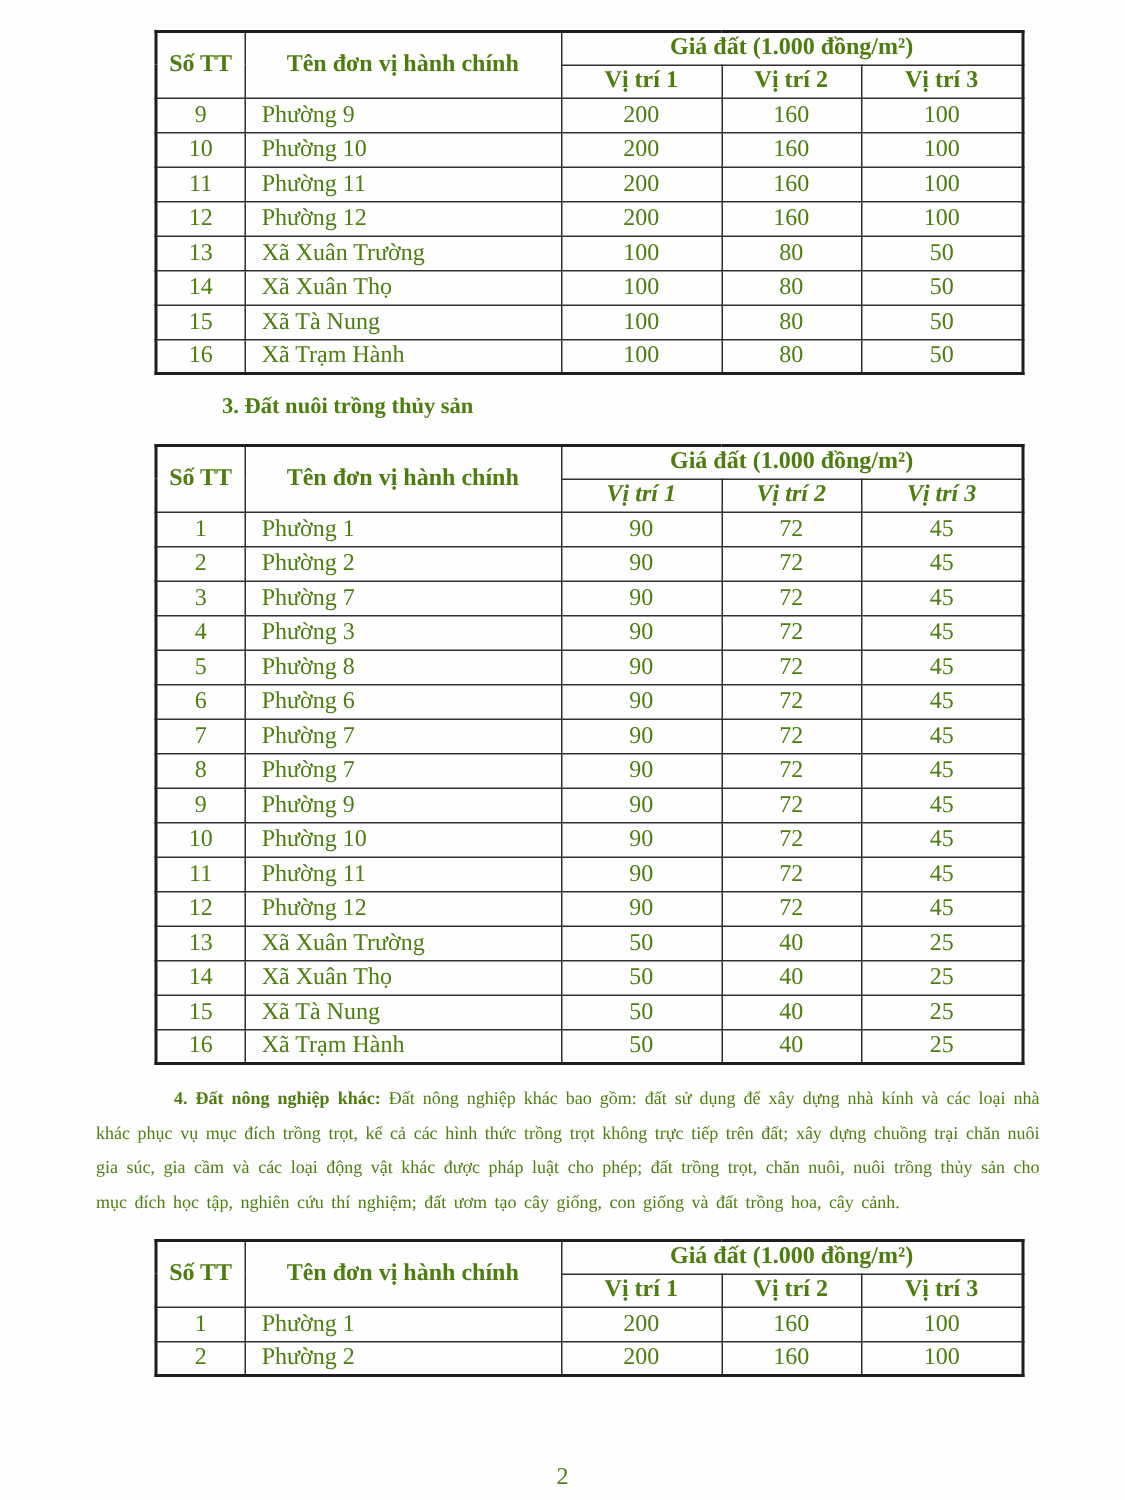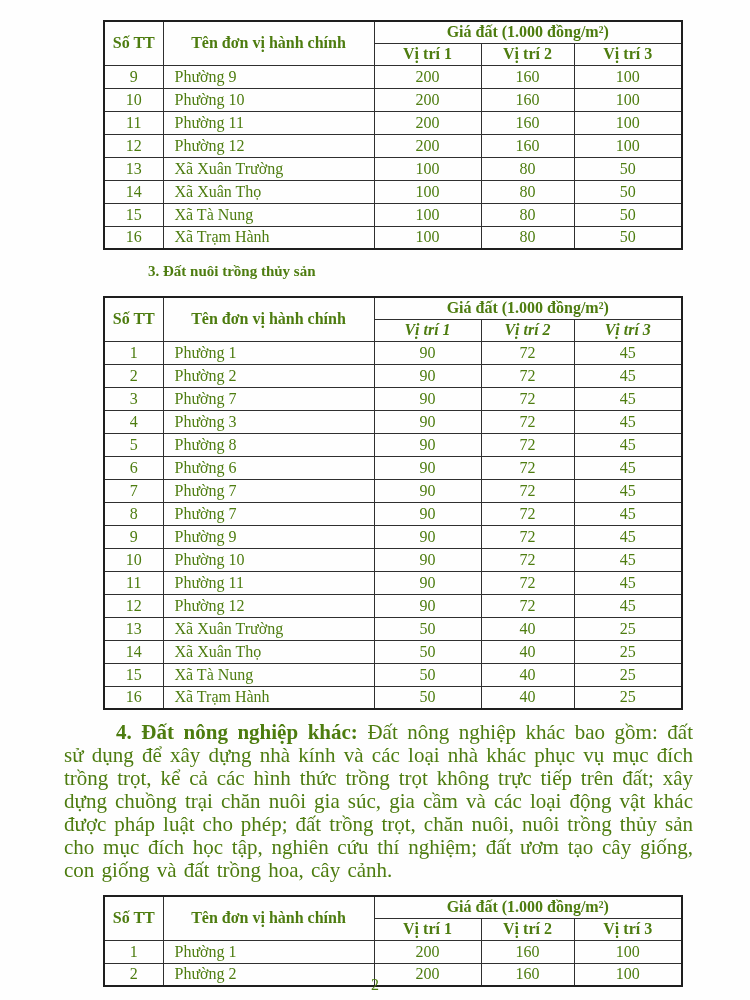--- a/index.html
+++ b/index.html
@@ -32,21 +32,21 @@
   .t2 th.th-vitri { font-style:italic; }
   .t1 { margin-top:20px; }
   .t2 { margin-top:2px; }
   .t3 { margin-top:13px; }
   .section-title {
     font-size:15px; font-weight:bold;
     margin:13px 0 16px 148px;
   }
   .body-par {
     margin:11px 57px 0 64px;
-    font-size:21px; line-height:23px;
+    font-size:12px; line-height:23px;
     text-align:justify; text-indent:52px;
     word-spacing:2px;
   }
   .body-par .lead { font-weight:bold; }
   .page-number {
     position:absolute; left:0; bottom:6px; width:100%;
     text-align:center; font-size:16px;
   }
 </style>
 </head>

